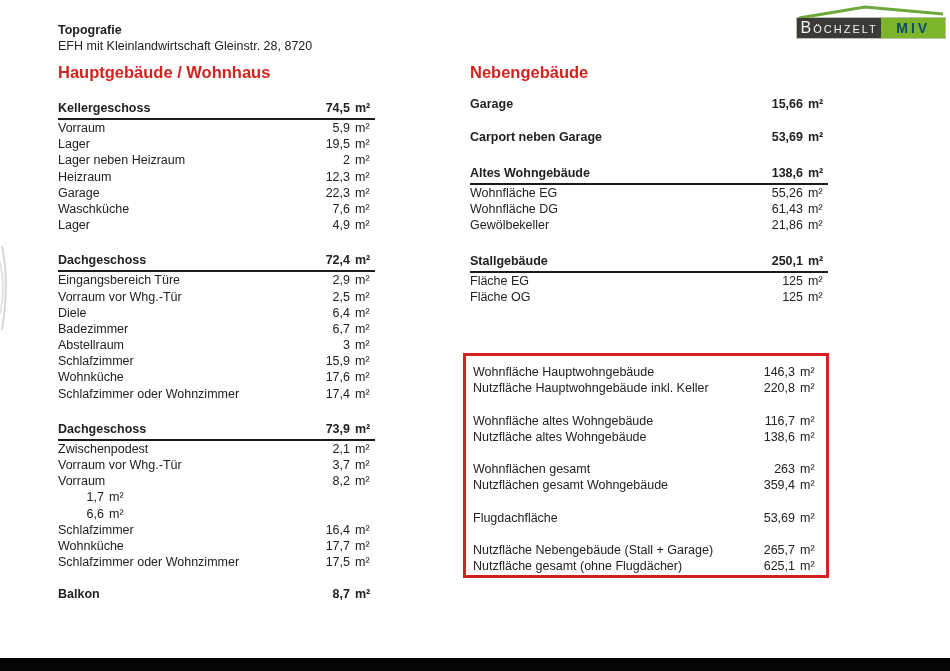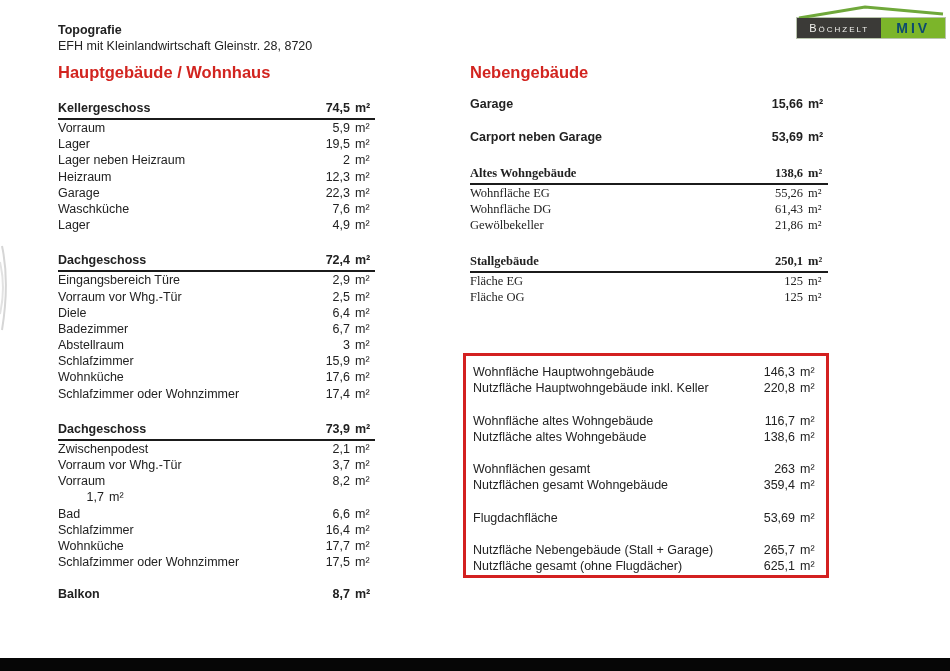--- a/index.html
+++ b/index.html
@@ -10,21 +10,21 @@
   
   .doc-header{position:absolute;left:58px;top:22px;}
   .doc-title{font-size:12.5px;font-weight:bold;line-height:16px;}
   .doc-subtitle{font-size:12.5px;line-height:17px;}
   
   .logo{position:absolute;left:797px;top:5px;width:148px;}
   .logo svg{display:block;}
   .logo-bar{display:flex;height:20px;margin-top:-2px;box-shadow:0 0 0 1px #b9c4ad;}
   .logo-left{
     background:var(--logo-dark,#3b3a37);color:#f2f2ee;flex:0 0 57%;
-    font-variant:small-caps;font-size:11px;letter-spacing:2px;
+    font-variant:small-caps;font-size:16px;letter-spacing:2px;
     display:flex;align-items:center;justify-content:center;
   }
   .logo-right{
     background:var(--logo-green,#7cb52a);color:#0c4a6e;flex:1;
     font-size:14px;font-weight:bold;letter-spacing:3px;
     display:flex;align-items:center;justify-content:center;
   }
   
   .col{position:absolute;top:63px;}
   .col-left{left:58px;width:317px;}
@@ -32,21 +32,21 @@
   .col-title{font-size:16.5px;font-weight:bold;color:var(--red,#d2231f);line-height:18px;margin:0 0 15px 0;}
   .sec{margin-top:20px;}
   .row{display:flex;font-size:12.5px;line-height:16.2px;height:16.2px;}
   .row .lbl{flex:1;white-space:nowrap;overflow:hidden;}
   .row .val{text-align:right;min-width:46px;white-space:nowrap;}
   .row .unit{width:20px;padding-left:5px;text-align:left;}
   .row.head{font-weight:bold;height:17px;line-height:15px;border-bottom:2px solid #1b1b1b;}
   .row.bold-row{font-weight:bold;height:17px;}
   .standalone-list .row{margin-bottom:16px;}
   .footer-row{margin-top:16px;}
-  .sections-right .sec{margin-top:20px;font-family:Liberation Serif, serif;}
+  .sections-right .sec{margin-top:20px;}
   
   .summary-box{
     position:absolute;left:463px;top:353px;width:366px;height:225px;box-sizing:border-box;
     border:3px solid var(--box-red,#d42020);padding:8px 4px 0 7px;
   }
   .summary-box .group{margin-bottom:16px;}
   .summary-box .row{height:16.3px;line-height:16.3px;}
   .summary-box .row .unit{width:22px;}
   
   .edge-marks{position:absolute;left:0;top:244px;}
@@ -219,21 +219,20 @@
                 <span class="val">8,2</span>
                 <span class="unit">m²</span>
               </div>
 
               <div class="row">
                 <span class="val">1,7</span>
                 <span class="unit">m²</span>
               </div>
 
               <div class="row">
-                <span class="lbl">Bad</span>
                 <span class="val">6,6</span>
                 <span class="unit">m²</span>
               </div>
 
               <div class="row">
                 <span class="lbl">Schlafzimmer</span>
                 <span class="val">16,4</span>
                 <span class="unit">m²</span>
               </div>
 

